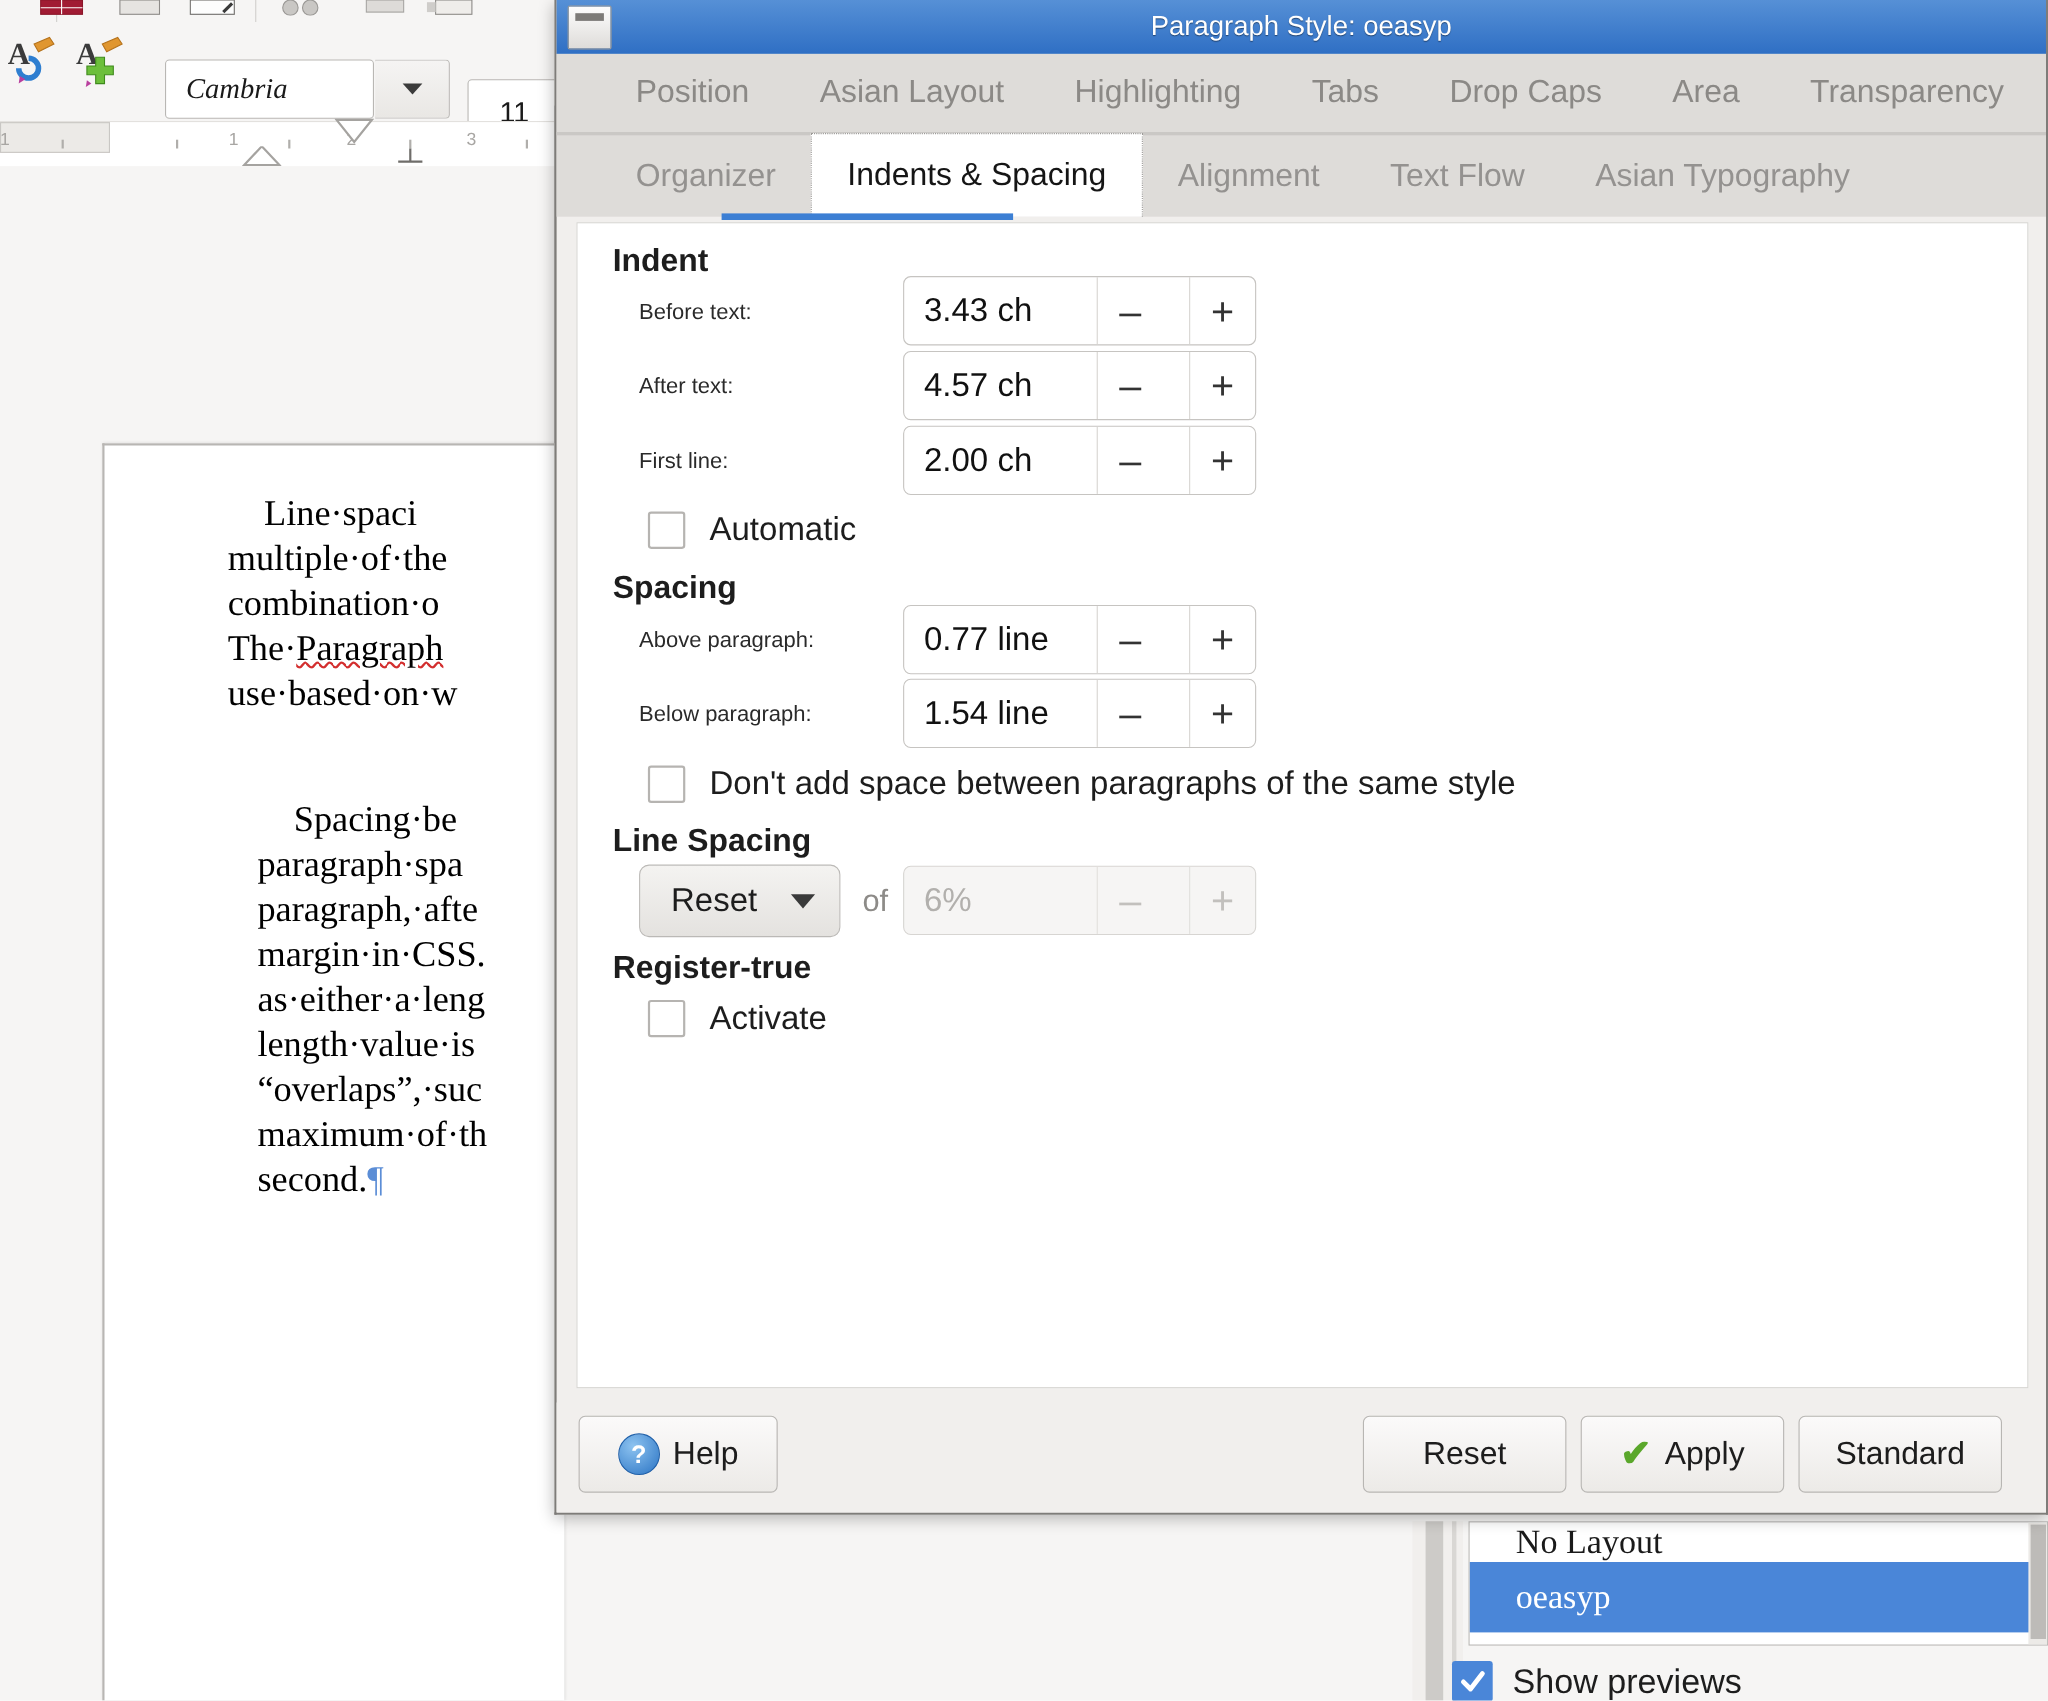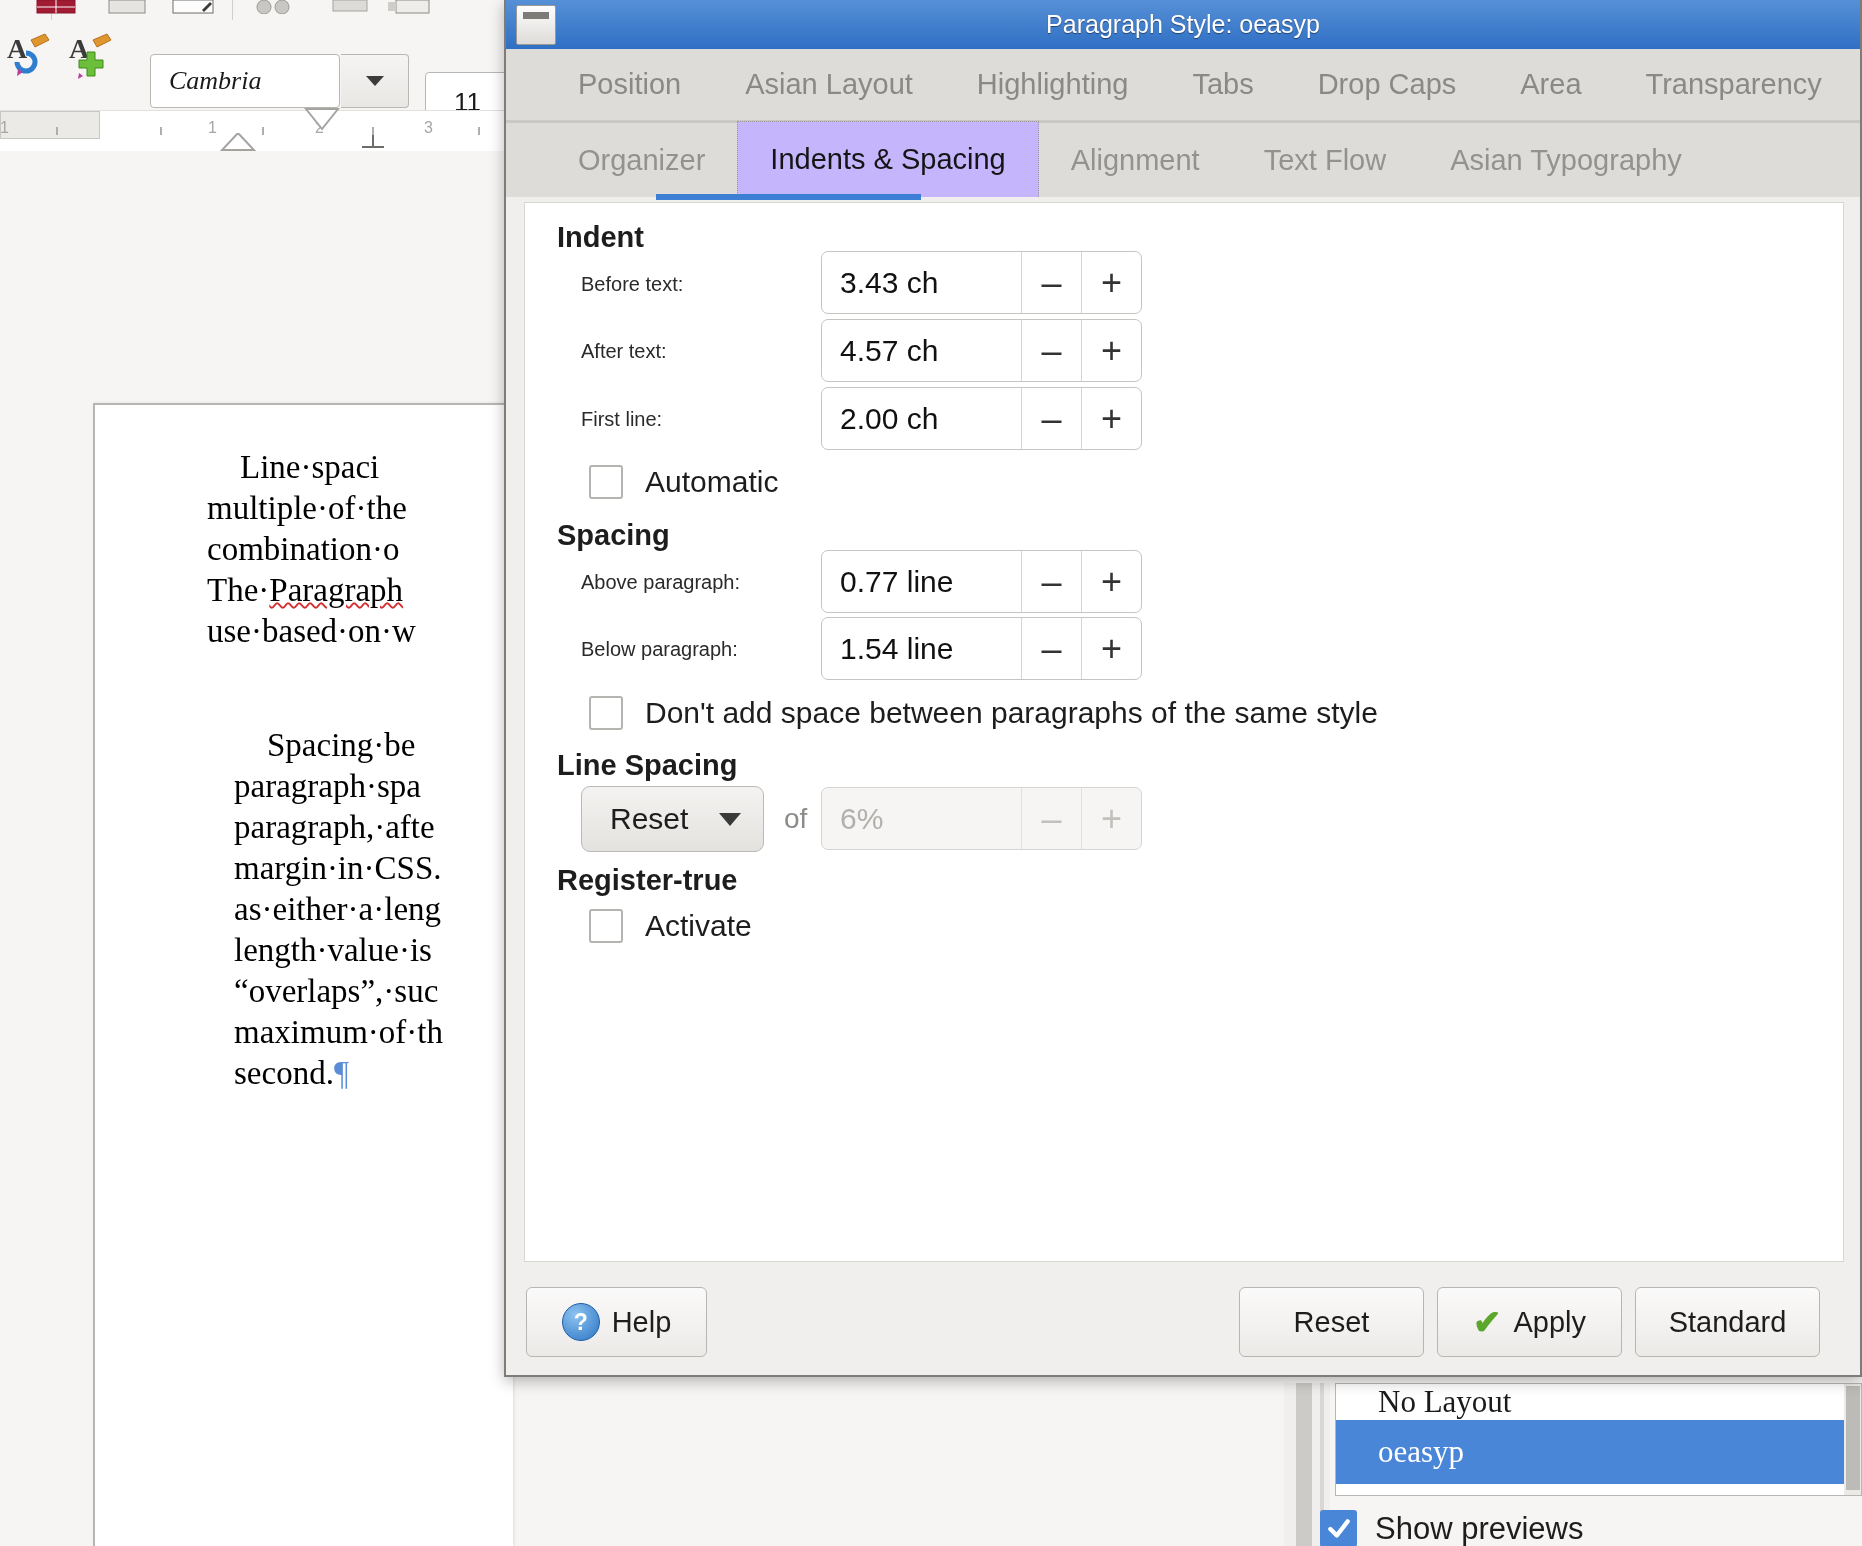--- a/index.html
+++ b/index.html
@@ -70,30 +70,30 @@
     background:linear-gradient(#5690d6,#2f6fc4);display:flex;align-items:center;justify-content:center;}
   .titlebar-text{color:#ffffff;font-size:25px;text-shadow:0 1px 1px rgba(0,0,0,0.45);}
   .win-icon{position:absolute;left:10px;top:5px;width:38px;height:38px;background:linear-gradient(#fdfdfd,#dedcd9);border:1px solid #9b9996;border-radius:2px;}
   .win-icon::before{content:"";position:absolute;left:6px;top:6px;width:26px;height:7px;background:#7d7b78;}
 
   .tabs-wrap{position:absolute;left:0;top:49px;width:100%;background:#dedcd9;}
   .tabrow{display:flex;align-items:center;height:74px;padding-left:40px;box-sizing:border-box;}
   .tabrow.row1{border-bottom:3px solid #cac8c5;}
   .tab{padding:0 32px;height:74px;display:flex;align-items:center;font-size:29px;color:#8b8986;white-space:nowrap;box-sizing:border-box;}
   .tab.secondary{color:#949290;}
-  .tab.active{color:#151515;background:#c4b5fd;border:1px dotted #9c9a97;border-bottom:none;
+  .tab.active{color:#151515;background:#ffffff;border:1px dotted #9c9a97;border-bottom:none;
     height:76px;margin-top:-2px;}
   .active-underline{position:absolute;left:150px;top:194px;width:265px;height:6px;background:#3c7fd4;}
 
   .pane{position:absolute;left:18px;top:202px;width:1320px;height:1060px;background:#ffffff;border:1px solid #d8d6d3;box-sizing:border-box;}
 
   .section-head{position:absolute;font-size:29px;font-weight:bold;color:#1d1d1d;}
   .field-label{position:absolute;font-size:20px;color:#2a2a2a;}
 
-  .spin{position:absolute;height:63px;width:321px;background:#ffffff;border:1px solid #c6c4c1;border-radius:7px;box-sizing:border-box;display:flex;align-items:stretch;}
+  .spin{position:absolute;height:63px;width:321px;background:#ffffff;border:1px solid #c6c4c1;border-radius:7px;box-sizing:border-box;display:flex;align-items:stretch;gap:24px;}
   .spin .val{flex:1;display:flex;align-items:center;padding-left:18px;font-size:30px;color:#111;}
   .spin .btn{width:59px;display:flex;align-items:center;justify-content:center;border-left:1px solid #d7d5d2;font-size:36px;color:#333;line-height:1;}
   .spin.disabled{background:#f6f5f4;border-color:#d7d5d2;}
   .spin.disabled .val{color:#b2b0ad;}
   .spin.disabled .btn{color:#c2c0bd;border-left-color:#e2e0dd;}
 
   .chkrow{position:absolute;display:flex;align-items:center;gap:22px;}
   .chkbox{width:34px;height:34px;border:2px solid #b6b4b1;background:#fff;border-radius:3px;box-sizing:border-box;}
   .chklabel{font-size:30px;color:#1d1d1d;}
 

